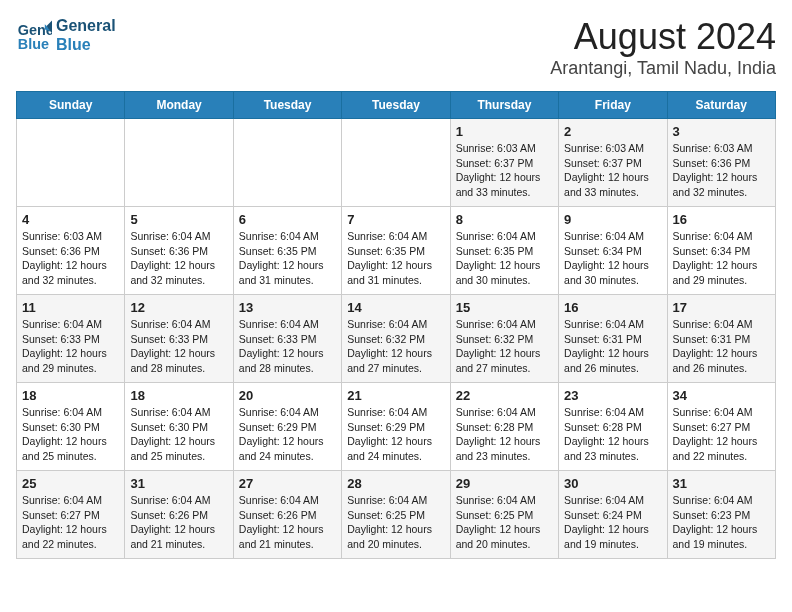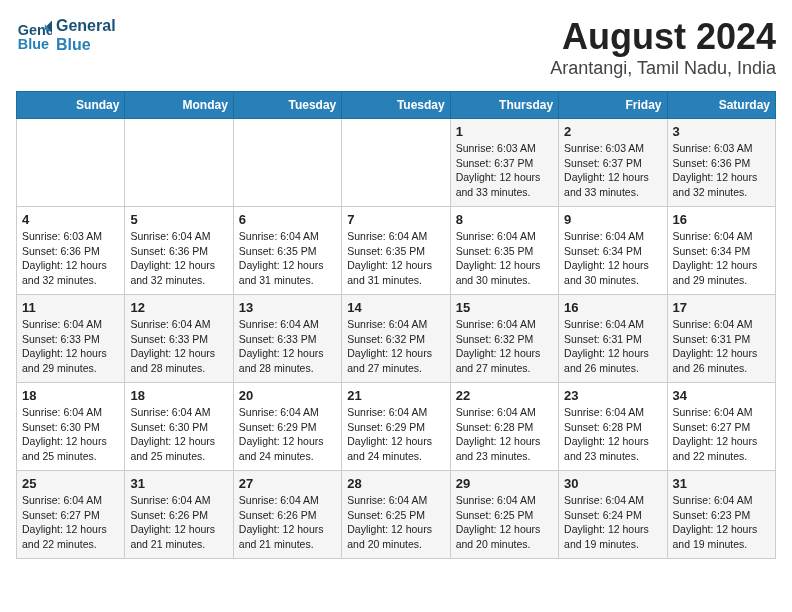--- a/index.html
+++ b/index.html
@@ -23,36 +23,36 @@
     }
     .logo-icon {
       width: 36px;
       height: 36px;
     }
     .title-area {
       text-align: right;
     }
     .main-title {
       font-size: 36px;
-      font-weight: bold;
+      font-weight: normal;
       color: #222;
     }
     .subtitle {
       font-size: 18px;
       color: #444;
     }
     table {
       width: 100%;
       border-collapse: collapse;
       font-size: 11px;
     }
     thead tr th {
       background-color: #2980b9;
       color: #fff;
-      text-align: right;
+      text-align: center;
       padding: 6px 5px;
       font-size: 12px;
       font-weight: bold;
       border: 1px solid #1a6fa0;
     }
     tbody tr td {
       border: 1px solid #ccc;
       vertical-align: top;
       padding: 5px 5px;
       min-height: 80px;

